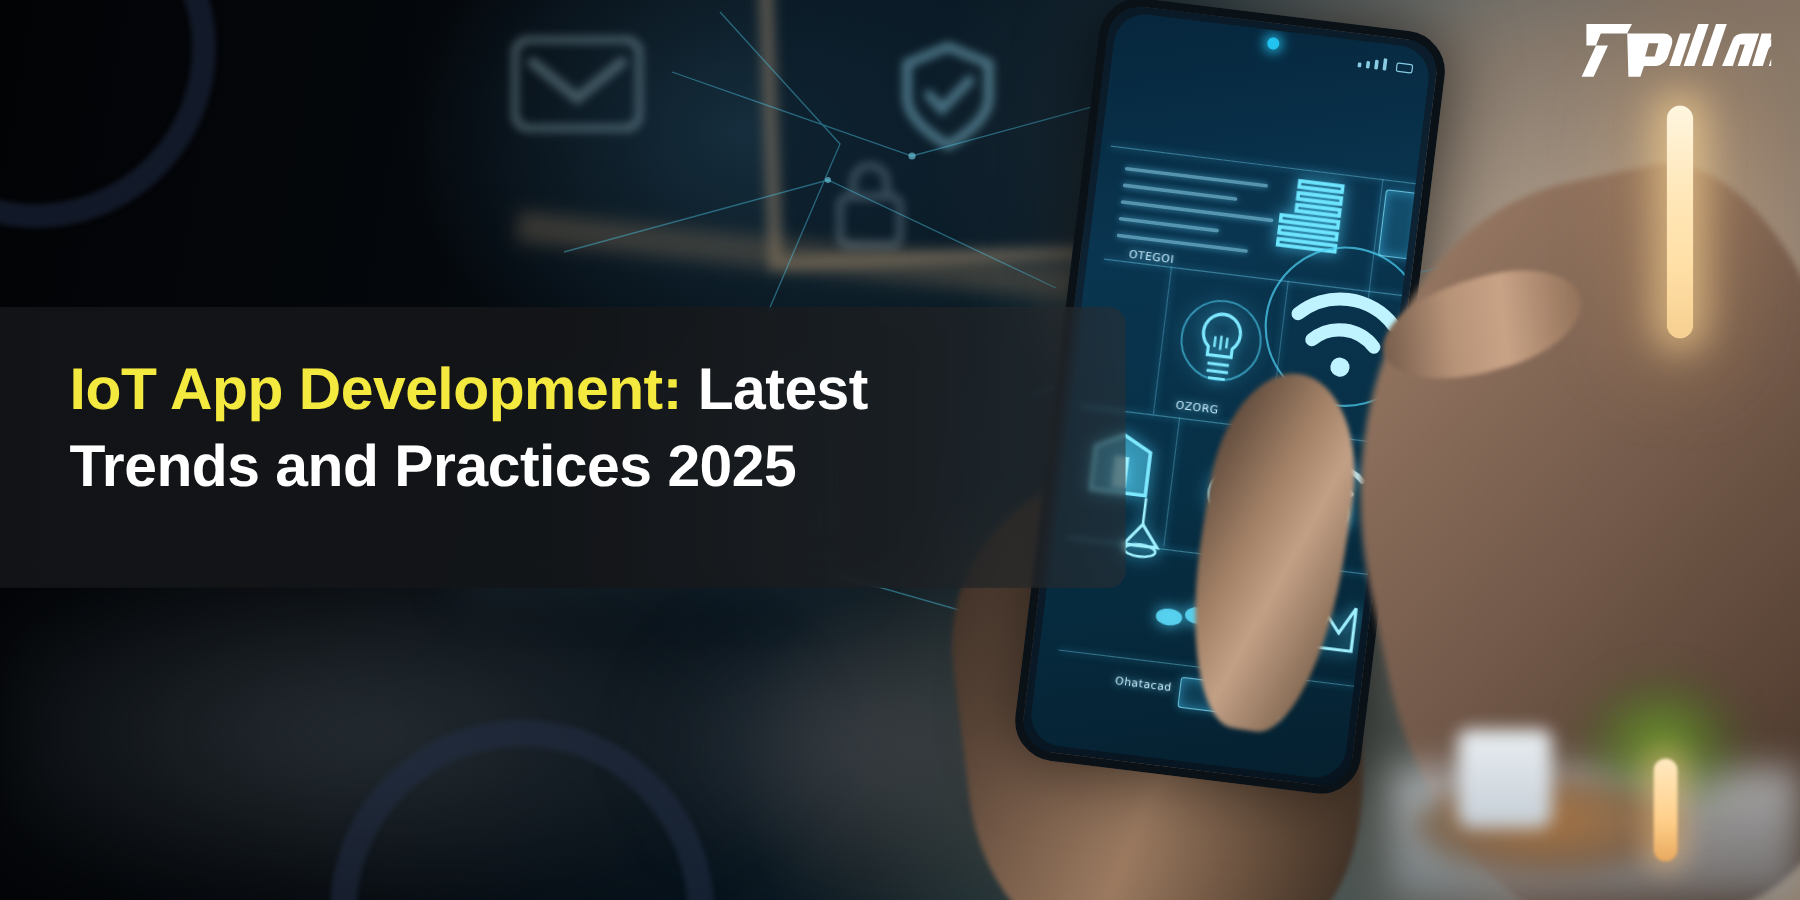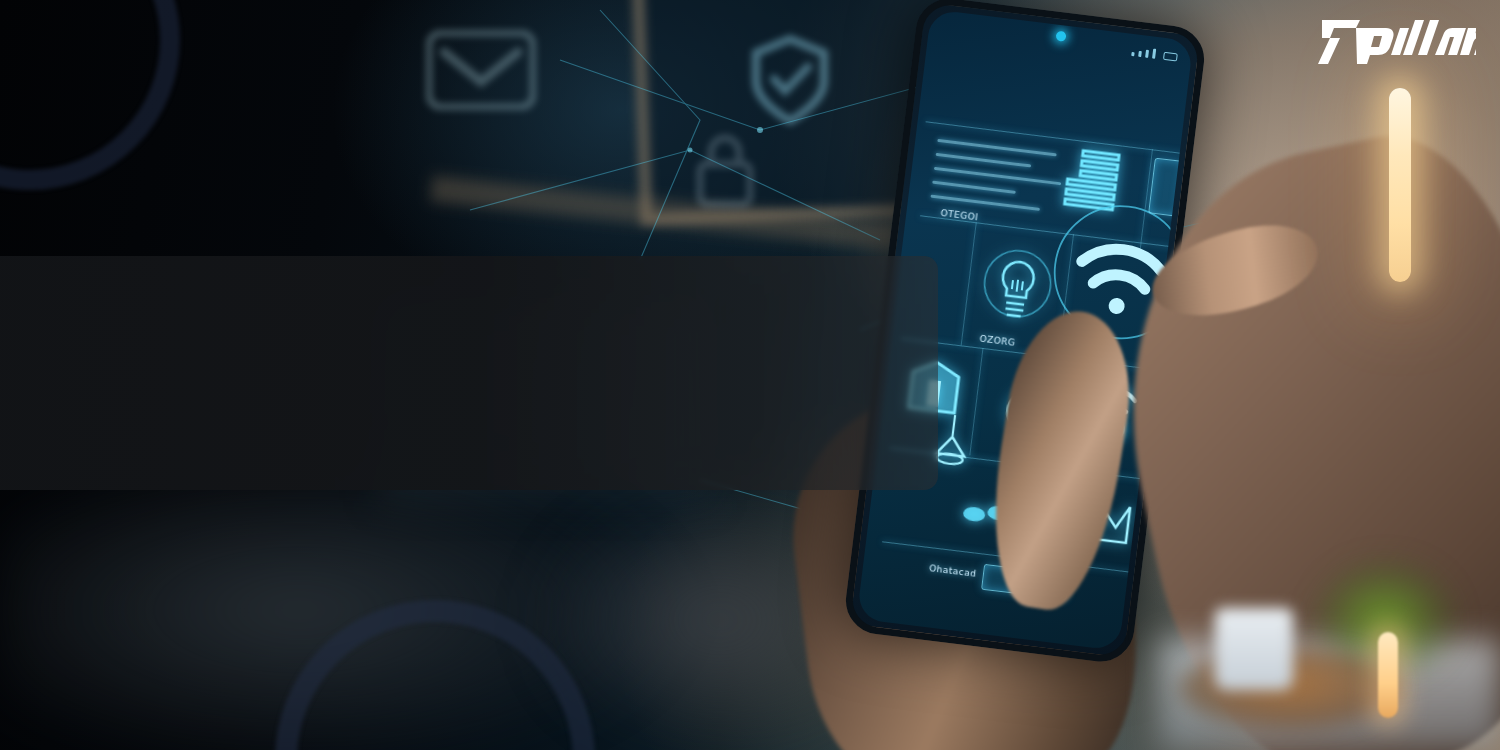--- a/index.html
+++ b/index.html
@@ -402,20 +402,24 @@
 
   <div class="bg-layer led-strip"></div>
   <div class="bg-layer table"></div>
   <div class="bg-layer plant"></div>
   <div class="bg-layer plate"></div>
   <div class="bg-layer cup"></div>
   <div class="bg-layer candle"></div>
 
   <div class="overlay-panel"></div>
 
+  <h1 class="title">
+    <span class="accent">IoT App Development:</span><span> Latest</span><br>
+    <span>Trends and Practices 2025</span>
+  </h1>
 
   <div class="logo" title="7Pillars">
     <svg width="160" height="48" viewBox="0 0 160 48">
       <g fill="#ffffff">
 
         <path d="M6 2 H44 L40 10 H18 L14 20 L24 20 L12 46 L2 46 L14 20 L6 20 Z"></path>
 
         <path d="M40 10 H70 C76 10 79 14 77 20 L74 29 C72 34 68 37 62 37 H54 L51 46 H41 Z
                  M58 18 L55 29 H63 L66 18 Z"></path>
 

